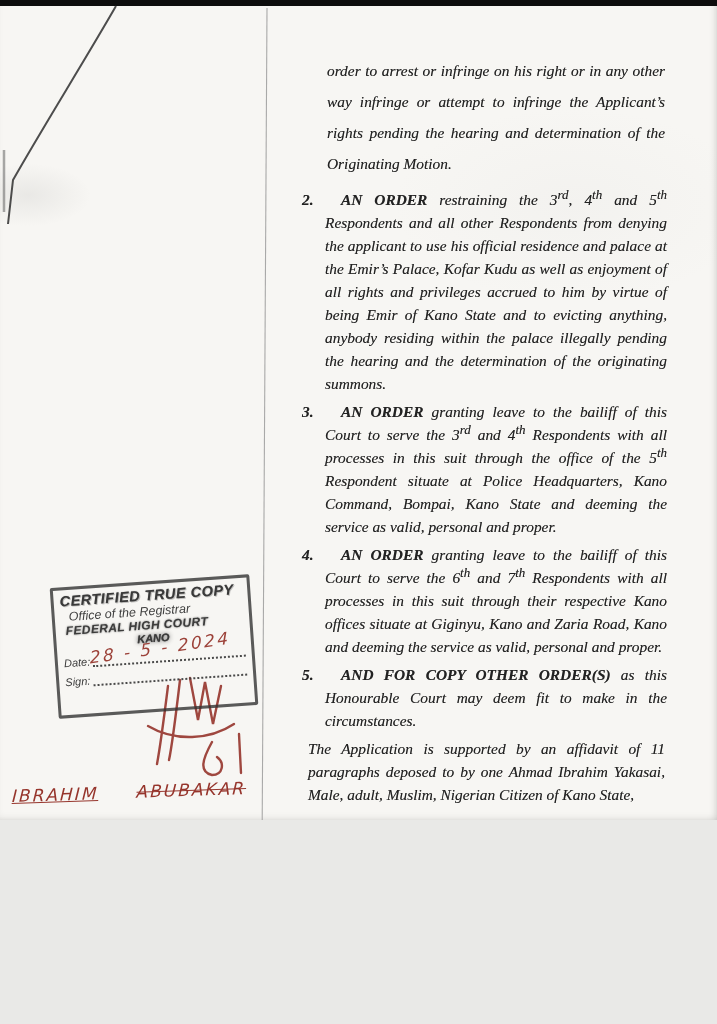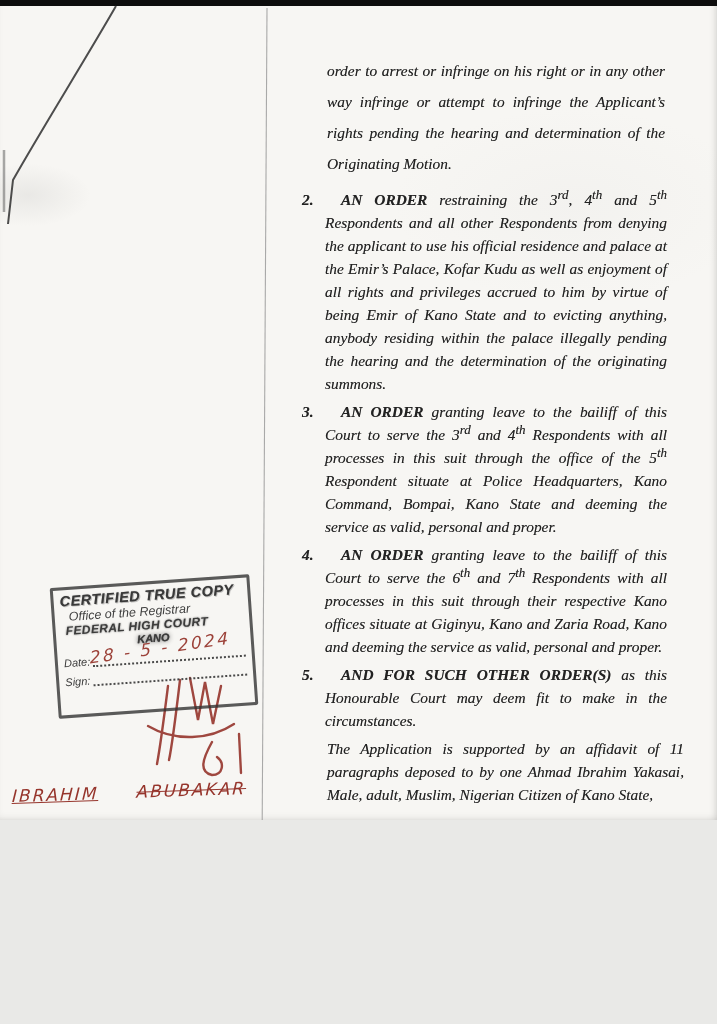--- a/index.html
+++ b/index.html
@@ -21,21 +21,21 @@
 
   
   .text-column{position:absolute;left:302px;top:55px;width:365px;
     font-size:15.4px;color:#222;text-shadow:0 0 .4px rgba(20,20,20,.45);}
   .intro-para{margin:0 0 9px 25px;width:338px;line-height:31px;text-align:justify;}
   .motion-item{display:flex;margin-bottom:5px;}
   .item-num{width:23px;flex:0 0 23px;font-weight:bold;line-height:23px;}
   .item-text{flex:1;line-height:23px;text-align:justify;}
   .item-text b{font-weight:bold;margin-left:16px;}
   sup{font-size:13px;line-height:0;vertical-align:6px;letter-spacing:0;}
-  .closing-para{margin:1px 0 0 25px;width:357px;line-height:23px;text-align:justify;}
+  .closing-para{margin:1px 0 0 6px;width:357px;line-height:23px;text-align:justify;}
   .page-number-center{margin:16px 0 0 50px;font-size:13px;font-weight:bold;width:20px;}
 
   
   .stamp{
     position:absolute;left:54px;top:581px;width:182px;height:118px;
     transform:rotate(-4deg);border:3px solid rgba(48,48,48,.85);border-radius:2px;
     padding:3px 6px 4px 6px;opacity:.93;
     font-family:"Liberation Sans","DejaVu Sans",sans-serif;color:#2e2e2e;
   }
   .stamp-title{font-size:14.5px;font-weight:700;letter-spacing:.5px;white-space:nowrap;
@@ -104,21 +104,21 @@
       <span class="item-text"><b>AN ORDER</b> granting leave to the bailiff of this Court to serve the 3<sup>rd</sup> and 4<sup>th</sup> Respondents with all processes in this suit through the office of the 5<sup>th</sup> Respondent situate at Police Headquarters, Kano Command, Bompai, Kano State and deeming the service as valid, personal and proper.</span>
     </div>
 
     <div class="motion-item">
       <span class="item-num">4.</span>
       <span class="item-text"><b>AN ORDER</b> granting leave to the bailiff of this Court to serve the 6<sup>th</sup> and 7<sup>th</sup> Respondents with all processes in this suit through their respective Kano offices situate at Giginyu, Kano and Zaria Road, Kano and deeming the service as valid, personal and proper.</span>
     </div>
 
     <div class="motion-item">
       <span class="item-num">5.</span>
-      <span class="item-text"><b>AND FOR SUCH OTHER ORDER(S)</b> as this Honourable Court may deem fit to make in the circumstances.</span>
+      <span class="item-text"><b>AND FOR COPY OTHER ORDER(S)</b> as this Honourable Court may deem fit to make in the circumstances.</span>
     </div>
 
     <p class="closing-para">The Application is supported by an affidavit of 11 paragraphs deposed to by one Ahmad Ibrahim Yakasai, Male, adult, Muslim, Nigerian Citizen of Kano State,</p>
 
     <div class="page-number-center">2</div>
   </div>
 
   <div class="stamp">
     <div class="stamp-title">CERTIFIED TRUE COPY</div>
     <div class="stamp-office">Office of the Registrar</div>

